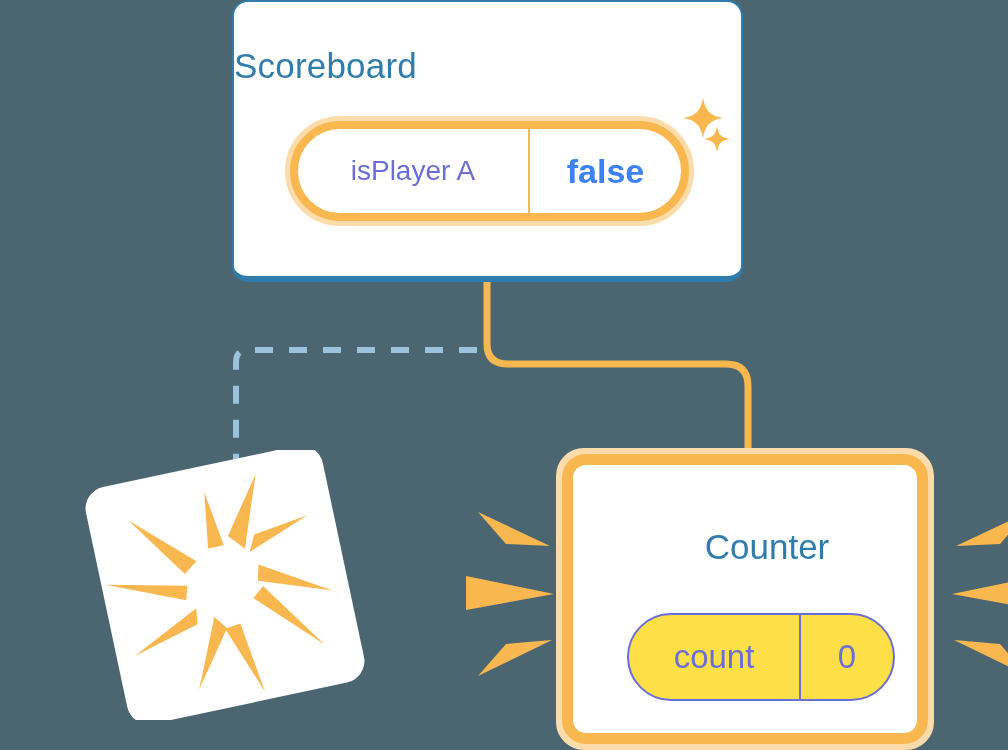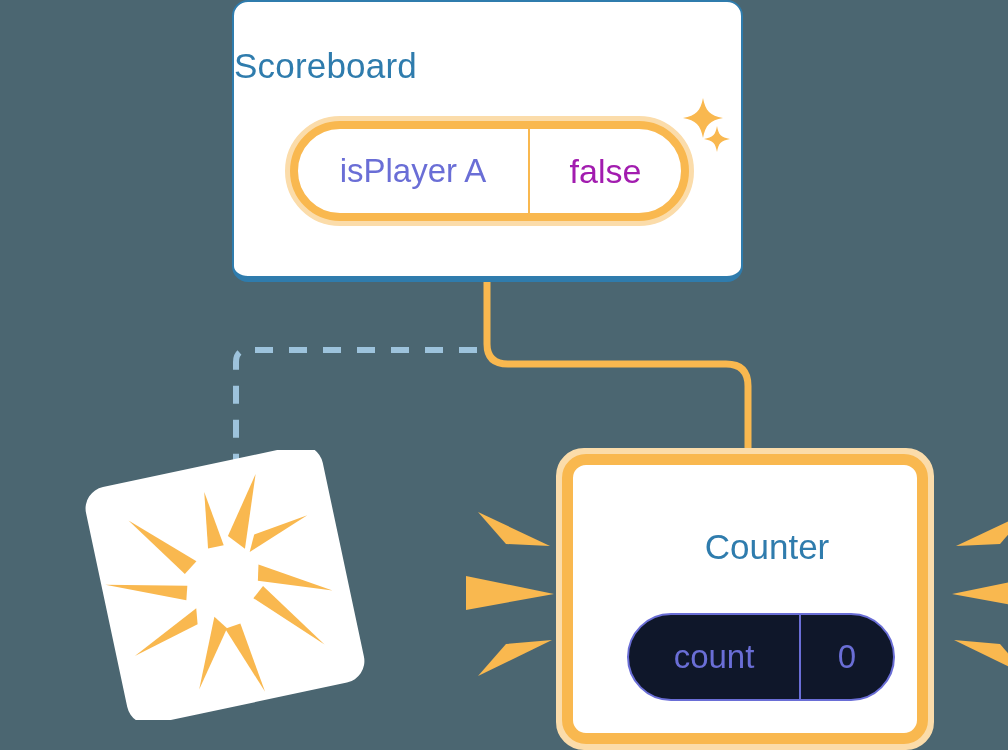--- a/index.html
+++ b/index.html
@@ -75,31 +75,31 @@
     background: #ffffff;
     display: flex;
     align-items: stretch;
   }
   .pill-orange .cell-key {
     flex: 1 1 auto;
     display: flex;
     align-items: center;
     justify-content: center;
     color: #6a6ed6;
-    font-size: 33px;
+    font-size: 28px;
     border-right: 2px solid #f9b84f;
   }
   .pill-orange .cell-val {
     width: 151px;
     display: flex;
     align-items: center;
     justify-content: center;
-    color: #a21caf;
+    color: #3b82f6;
     font-size: 34px;
-    font-weight: 400;
+    font-weight: 700;
   }
 
   
   .sparkle {
     position: absolute;
     z-index: 4;
   }
 
   
   .counter-card {
@@ -139,21 +139,21 @@
   }
   .pill-blue {
     position: absolute;
     left: 54px;
     top: 148px;
     width: 268px;
     height: 88px;
     border: 2px solid #6a6ed6;
     border-radius: 999px;
     box-sizing: border-box;
-    background: #0f172a;
+    background: #fde047;
     display: flex;
     align-items: stretch;
   }
   .pill-blue .cell-key {
     flex: 1 1 auto;
     display: flex;
     align-items: center;
     justify-content: center;
     color: #6a6ed6;
     font-size: 33px;

